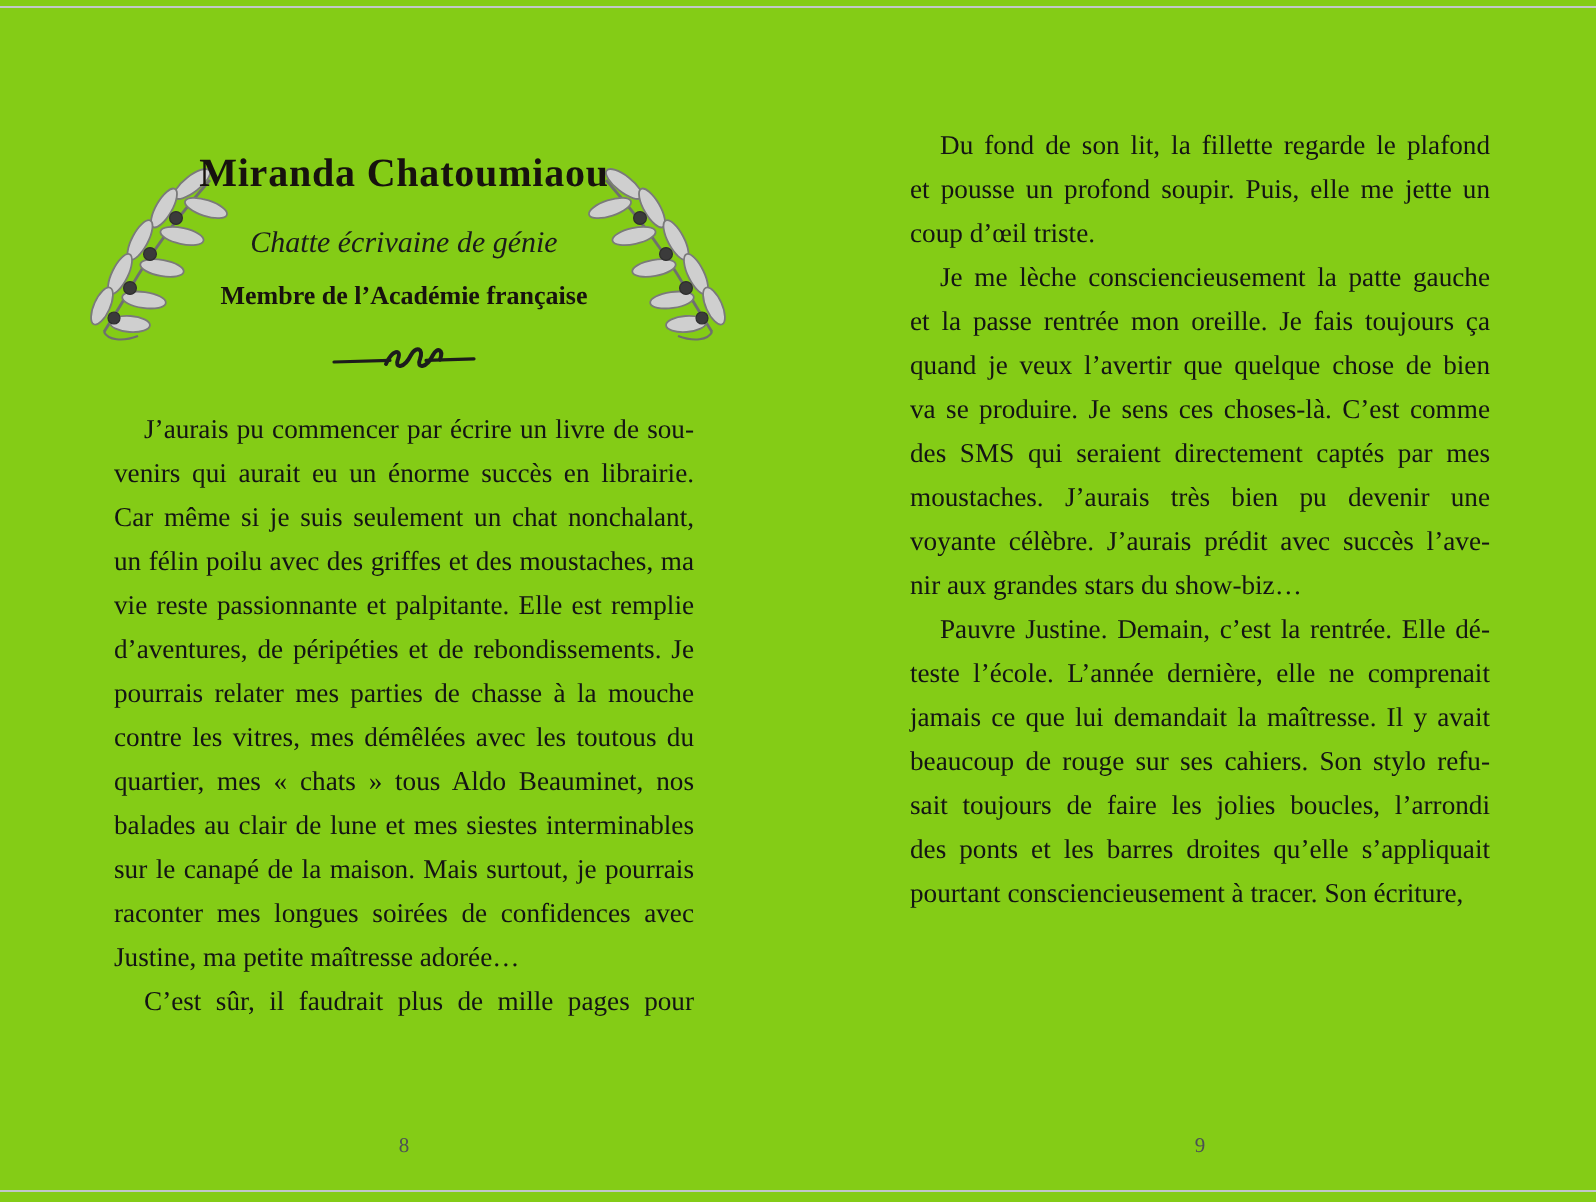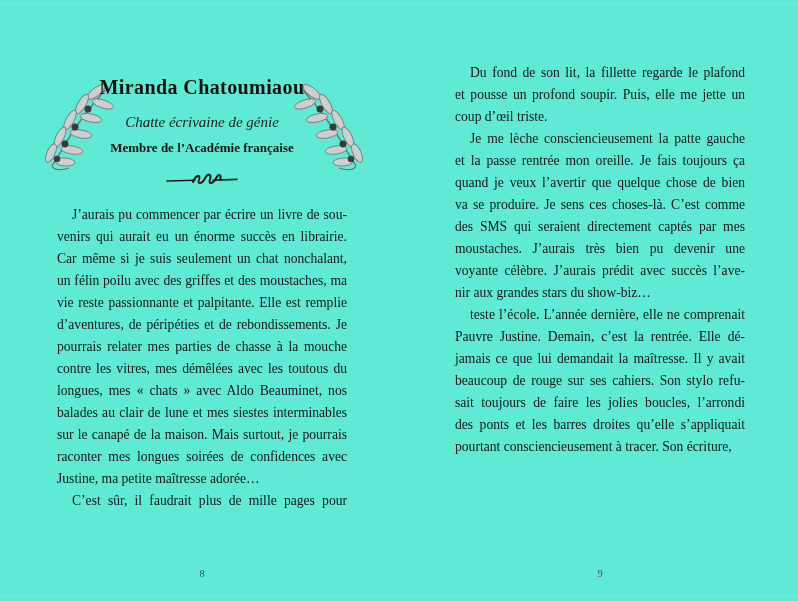--- a/index.html
+++ b/index.html
@@ -1,19 +1,19 @@
 <!DOCTYPE html>
 <html><head>
 <meta charset="utf-8">
 <style>
   html,body { margin:0; padding:0; background:#ffffff; }
   .sheet {
     position:relative;
     width:798px; height:601px;
-    background:#5eead4;
+    background:#84cc16;
     overflow:hidden;
     font-family:"Liberation Serif","DejaVu Serif",serif;
     color:#141414;
   }
   .edge-line { position:absolute; left:0; right:0; height:1px; background:#c3c7cb; }
   .edge-top { top:3px; }
   .edge-bottom { top:595px; }
 
   .page-col { position:absolute; top:0; height:601px; width:290px; }
   .page-left  { left:57px; }
@@ -132,21 +132,21 @@
     <div class="body-block body-left">
       <div class="para">
           <div class="line">J’aurais pu commencer par écrire un livre de sou-</div>
           <div class="line">venirs qui aurait eu un énorme succès en librairie.</div>
           <div class="line">Car même si je suis seulement un chat nonchalant,</div>
           <div class="line">un félin poilu avec des griffes et des moustaches, ma</div>
           <div class="line">vie reste passionnante et palpitante. Elle est remplie</div>
           <div class="line">d’aventures, de péripéties et de rebondissements. Je</div>
           <div class="line">pourrais relater mes parties de chasse à la mouche</div>
           <div class="line">contre les vitres, mes démêlées avec les toutous du</div>
-          <div class="line">longues, mes « chats » avec Aldo Beauminet, nos</div>
+          <div class="line">quartier, mes « chats » tous Aldo Beauminet, nos</div>
           <div class="line">balades au clair de lune et mes siestes interminables</div>
           <div class="line">sur le canapé de la maison. Mais surtout, je pourrais</div>
           <div class="line">raconter mes longues soirées de confidences avec</div>
           <div class="line last">Justine, ma petite maîtresse adorée…</div>
         </div>
       <div class="para">
           <div class="line">C’est sûr, il faudrait plus de mille pages pour</div>
         </div>
     </div>
 
@@ -164,22 +164,22 @@
           <div class="line">Je me lèche consciencieusement la patte gauche</div>
           <div class="line">et la passe rentrée mon oreille. Je fais toujours ça</div>
           <div class="line">quand je veux l’avertir que quelque chose de bien</div>
           <div class="line">va se produire. Je sens ces choses-là. C’est comme</div>
           <div class="line">des SMS qui seraient directement captés par mes</div>
           <div class="line">moustaches. J’aurais très bien pu devenir une</div>
           <div class="line">voyante célèbre. J’aurais prédit avec succès l’ave-</div>
           <div class="line last">nir aux grandes stars du show-biz…</div>
         </div>
       <div class="para">
+          <div class="line">Pauvre Justine. Demain, c’est la rentrée. Elle dé-</div>
           <div class="line">teste l’école. L’année dernière, elle ne comprenait</div>
-          <div class="line">Pauvre Justine. Demain, c’est la rentrée. Elle dé-</div>
           <div class="line">jamais ce que lui demandait la maîtresse. Il y avait</div>
           <div class="line">beaucoup de rouge sur ses cahiers. Son stylo refu-</div>
           <div class="line">sait toujours de faire les jolies boucles, l’arrondi</div>
           <div class="line">des ponts et les barres droites qu’elle s’appliquait</div>
           <div class="line last">pourtant consciencieusement à tracer. Son écriture,</div>
         </div>
     </div>
 
     <div class="folio">9</div>
   </div>

